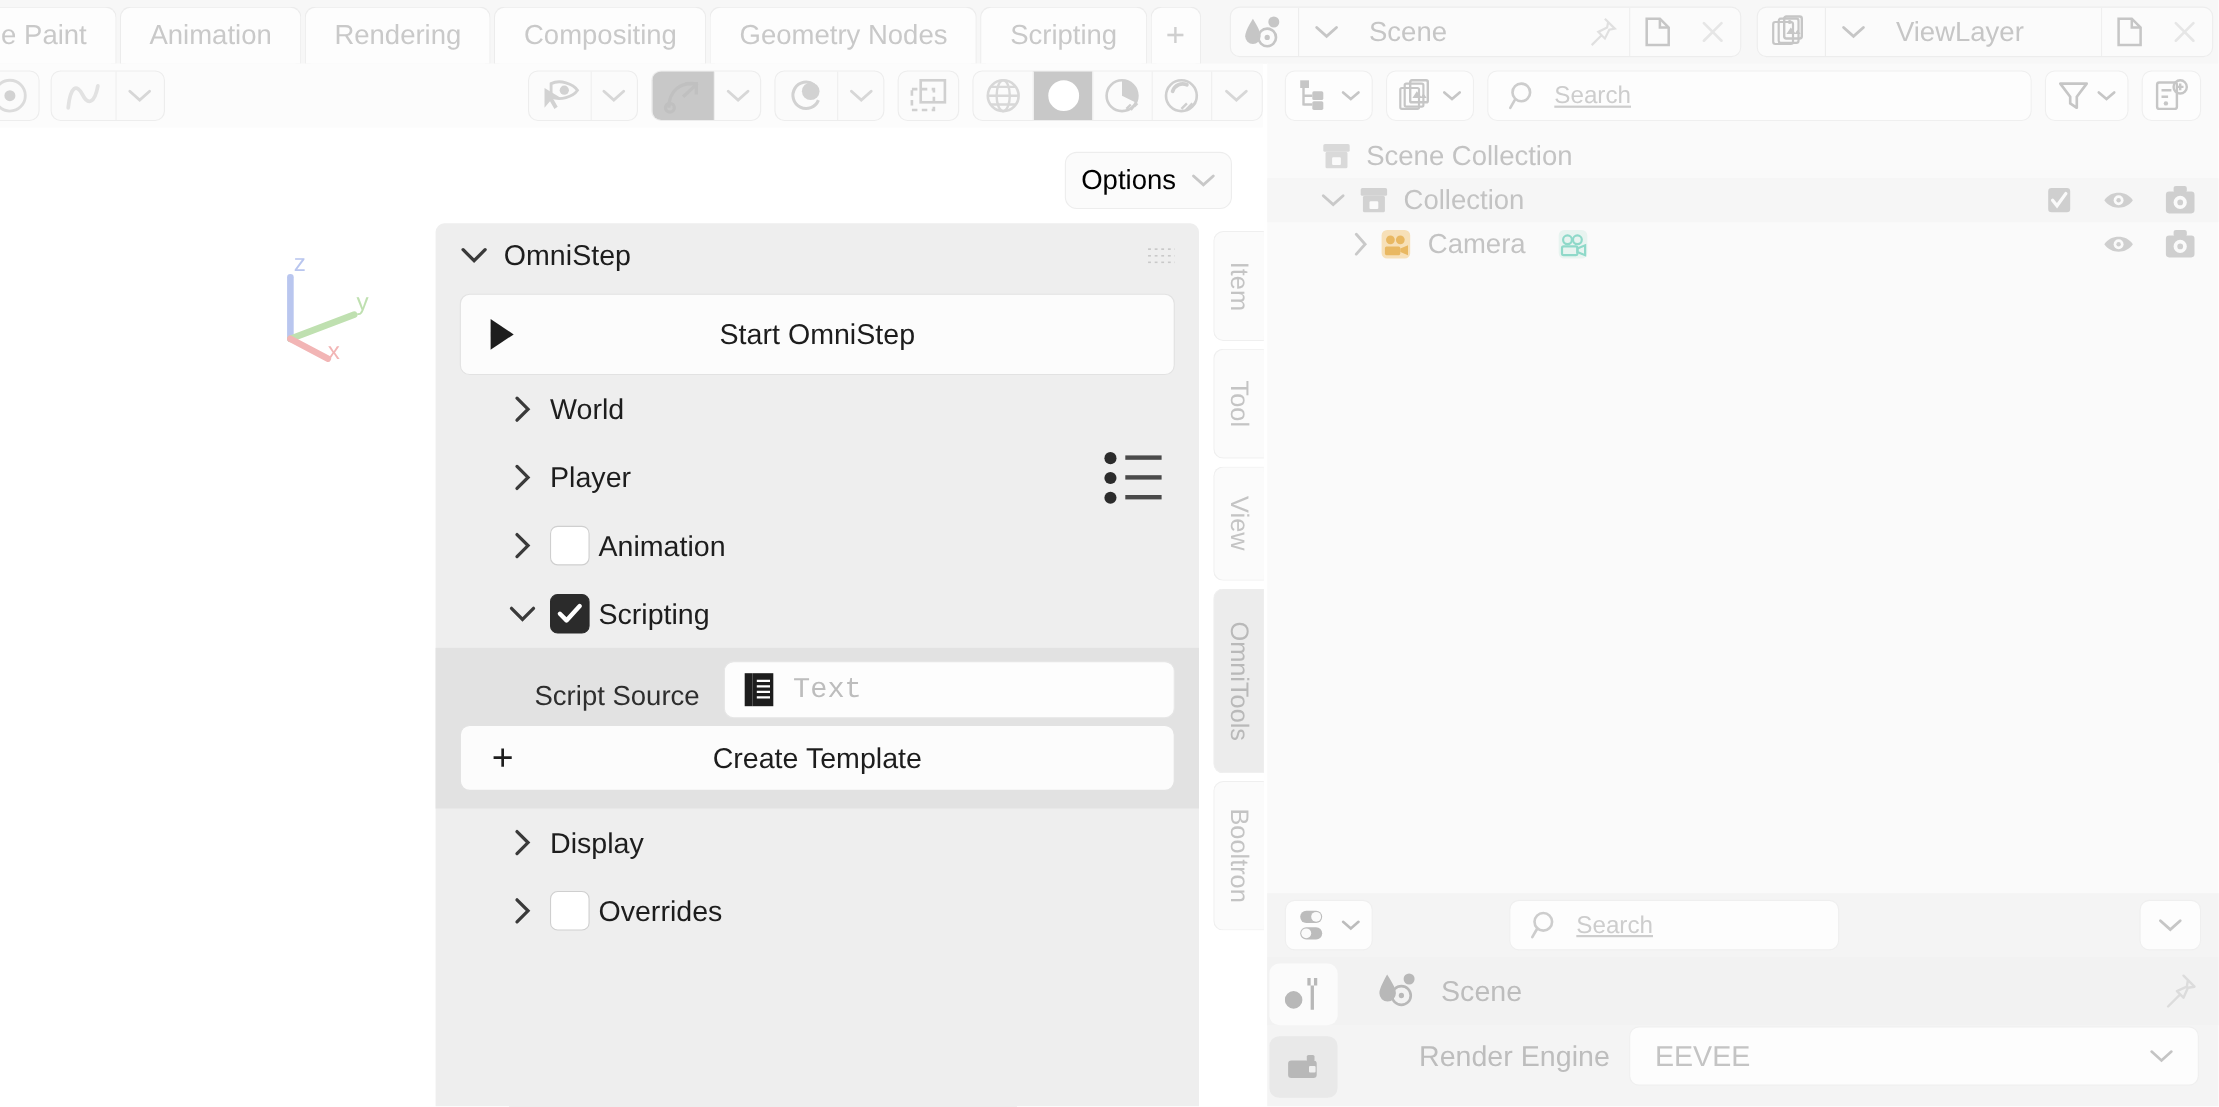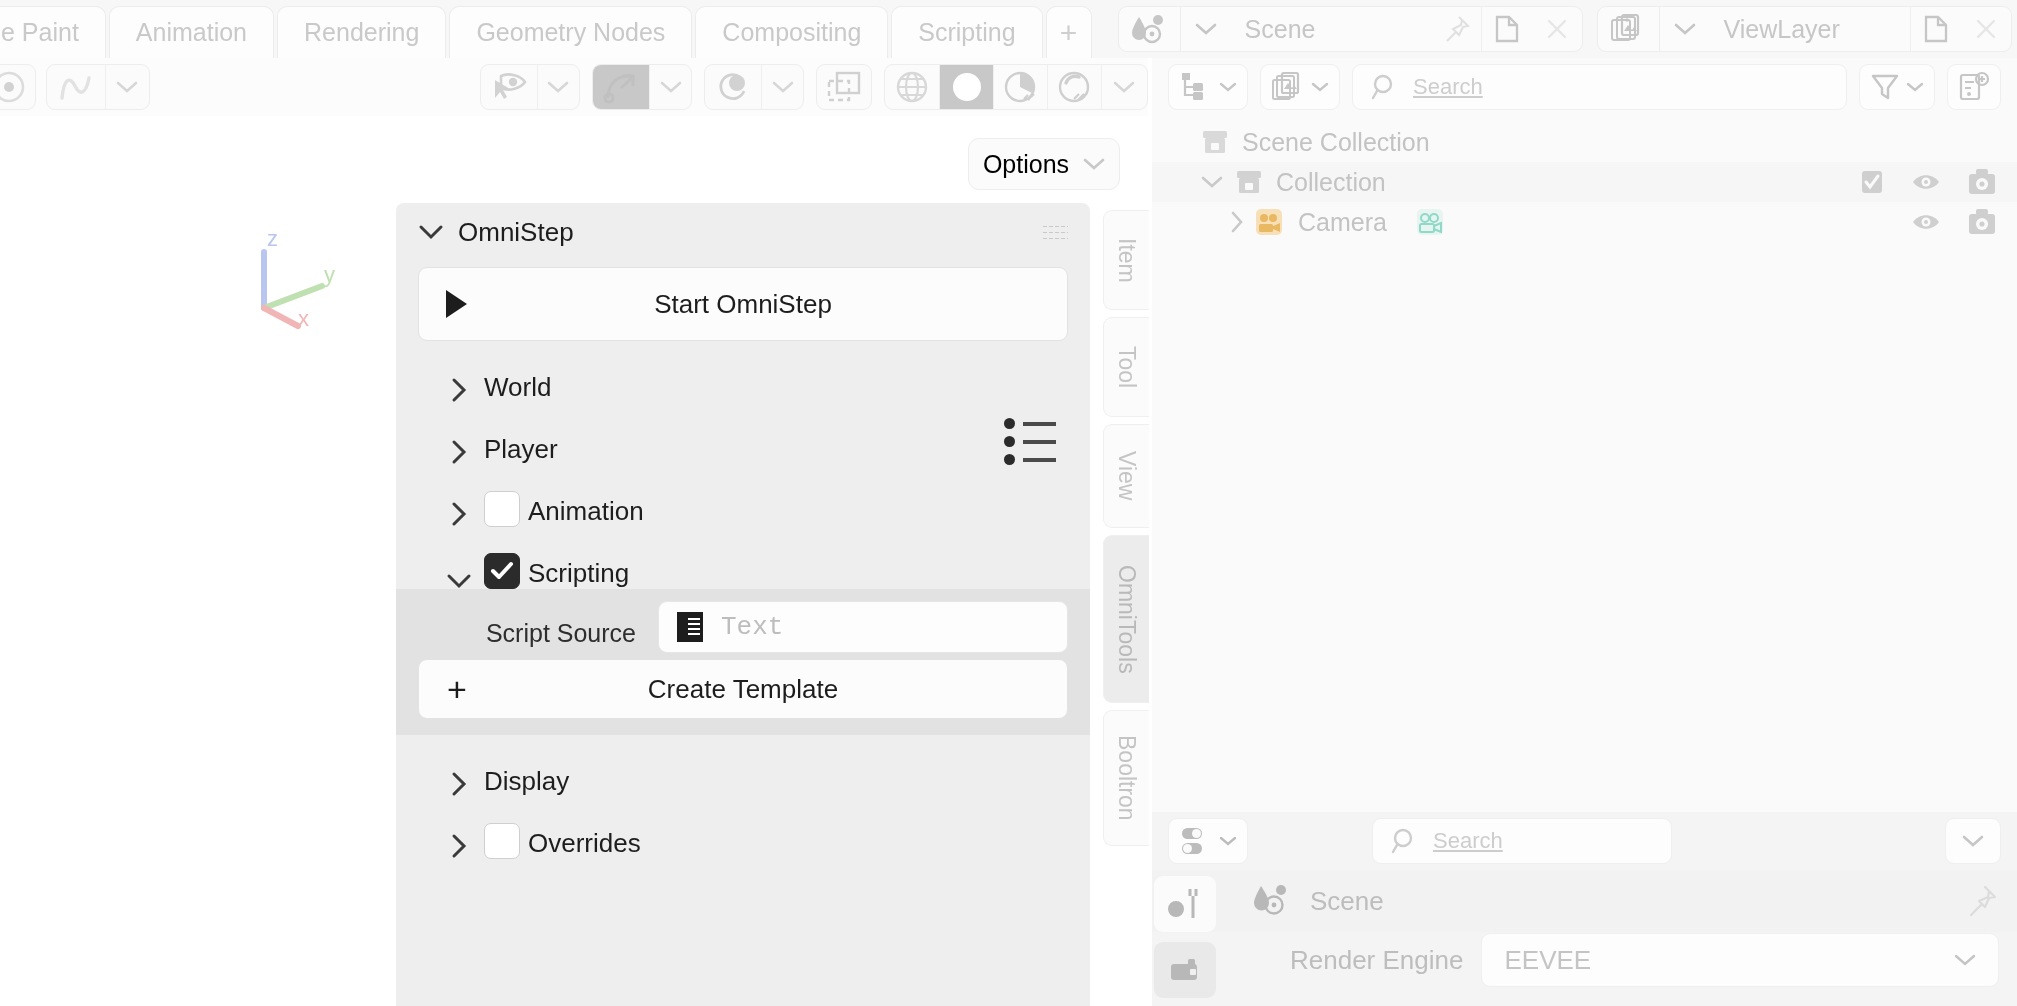--- a/index.html
+++ b/index.html
@@ -77,21 +77,21 @@
       background-size:6px 3px; height:3px;}
 
   .bigbtn{
     margin:6px 22px 0 22px; height:74px; background:#fcfcfc;
     border:1px solid #e2e2e2; border-radius:9px;
     display:flex; align-items:center; position:relative;
   }
   .bigbtn .lbl{ flex:1; text-align:center; font-size:26px; color:#1d1d1d;}
   .bigbtn .lead{ position:absolute; left:24px; display:flex; align-items:center; color:#1d1d1d;}
 
-  .row{ display:flex; align-items:flex-end; height:62px; padding-left:46px; }
+  .row{ display:flex; align-items:center; height:62px; padding-left:46px;margin-left:16px; }
   .row .chev{ width:34px; display:flex; align-items:center; justify-content:center; color:#3a3a3a;}
   .row .rlbl{ font-size:26px; color:#1d1d1d; margin-left:8px;}
   .cbx{
     width:36px; height:36px; border-radius:7px; border:1px solid #cfcfcf;
     background:#ffffff; margin-left:8px; display:flex;align-items:center;justify-content:center;
   }
   .cbx.on{ background:#2b2b2b; border-color:#2b2b2b; }
   .listicon{ margin-left:auto; margin-right:34px; display:flex; flex-direction:column; gap:7px;}
   .listicon > span{ display:flex; align-items:center; gap:8px;}
   .listicon b{ width:11px;height:11px;border-radius:50%;background:#2b2b2b;display:block;}
@@ -164,24 +164,24 @@
       <div class="wstab cut">
         <span>e Paint</span>
       </div>
       <div class="wstab">
         <span>Animation</span>
       </div>
       <div class="wstab">
         <span>Rendering</span>
       </div>
       <div class="wstab">
+        <span>Compositing</span>
+      </div>
+      <div class="wstab">
         <span>Geometry Nodes</span>
-      </div>
-      <div class="wstab">
-        <span>Compositing</span>
       </div>
       <div class="wstab">
         <span>Scripting</span>
       </div>
       <div class="wsplus">
         <span>+</span>
       </div>
     </div>
 
     <div class="scenefields">

